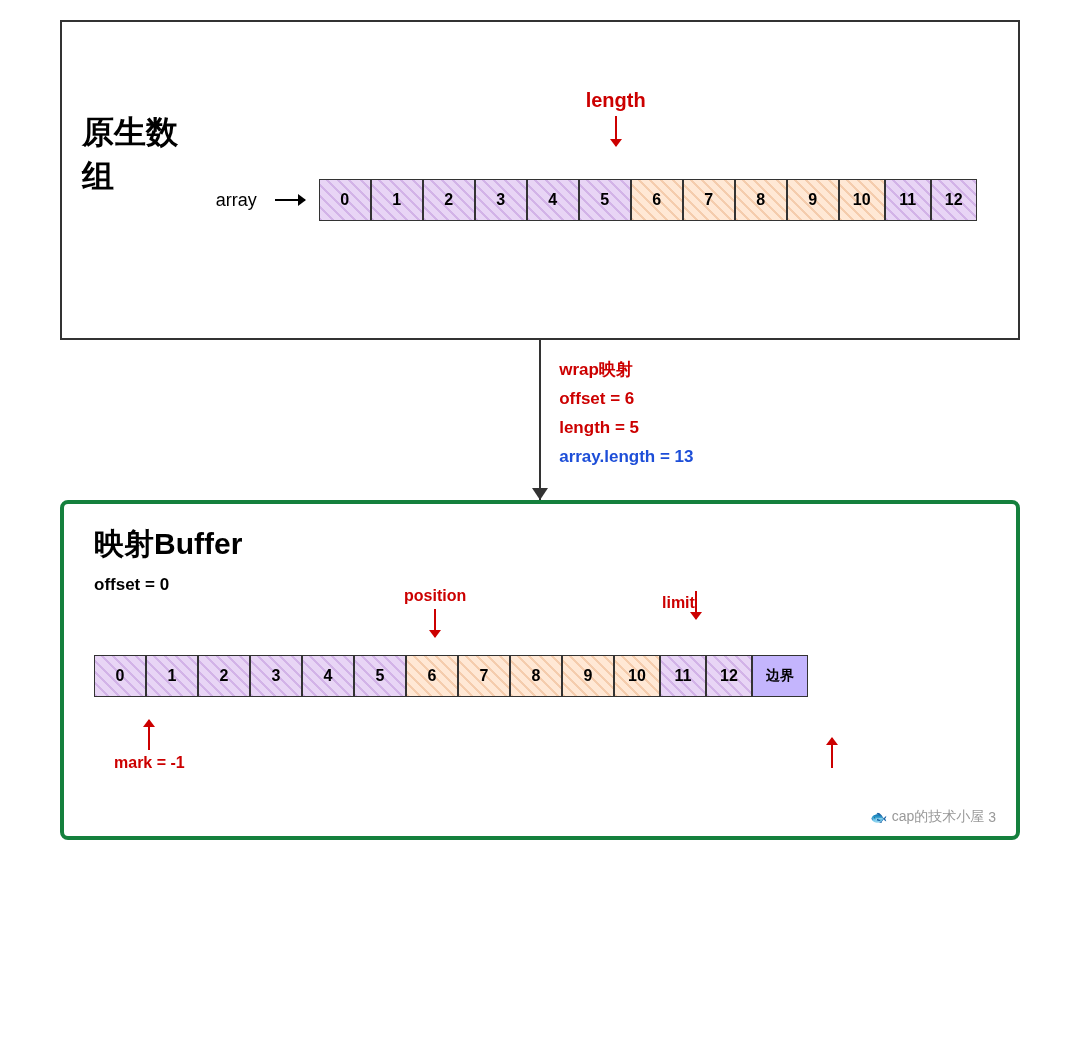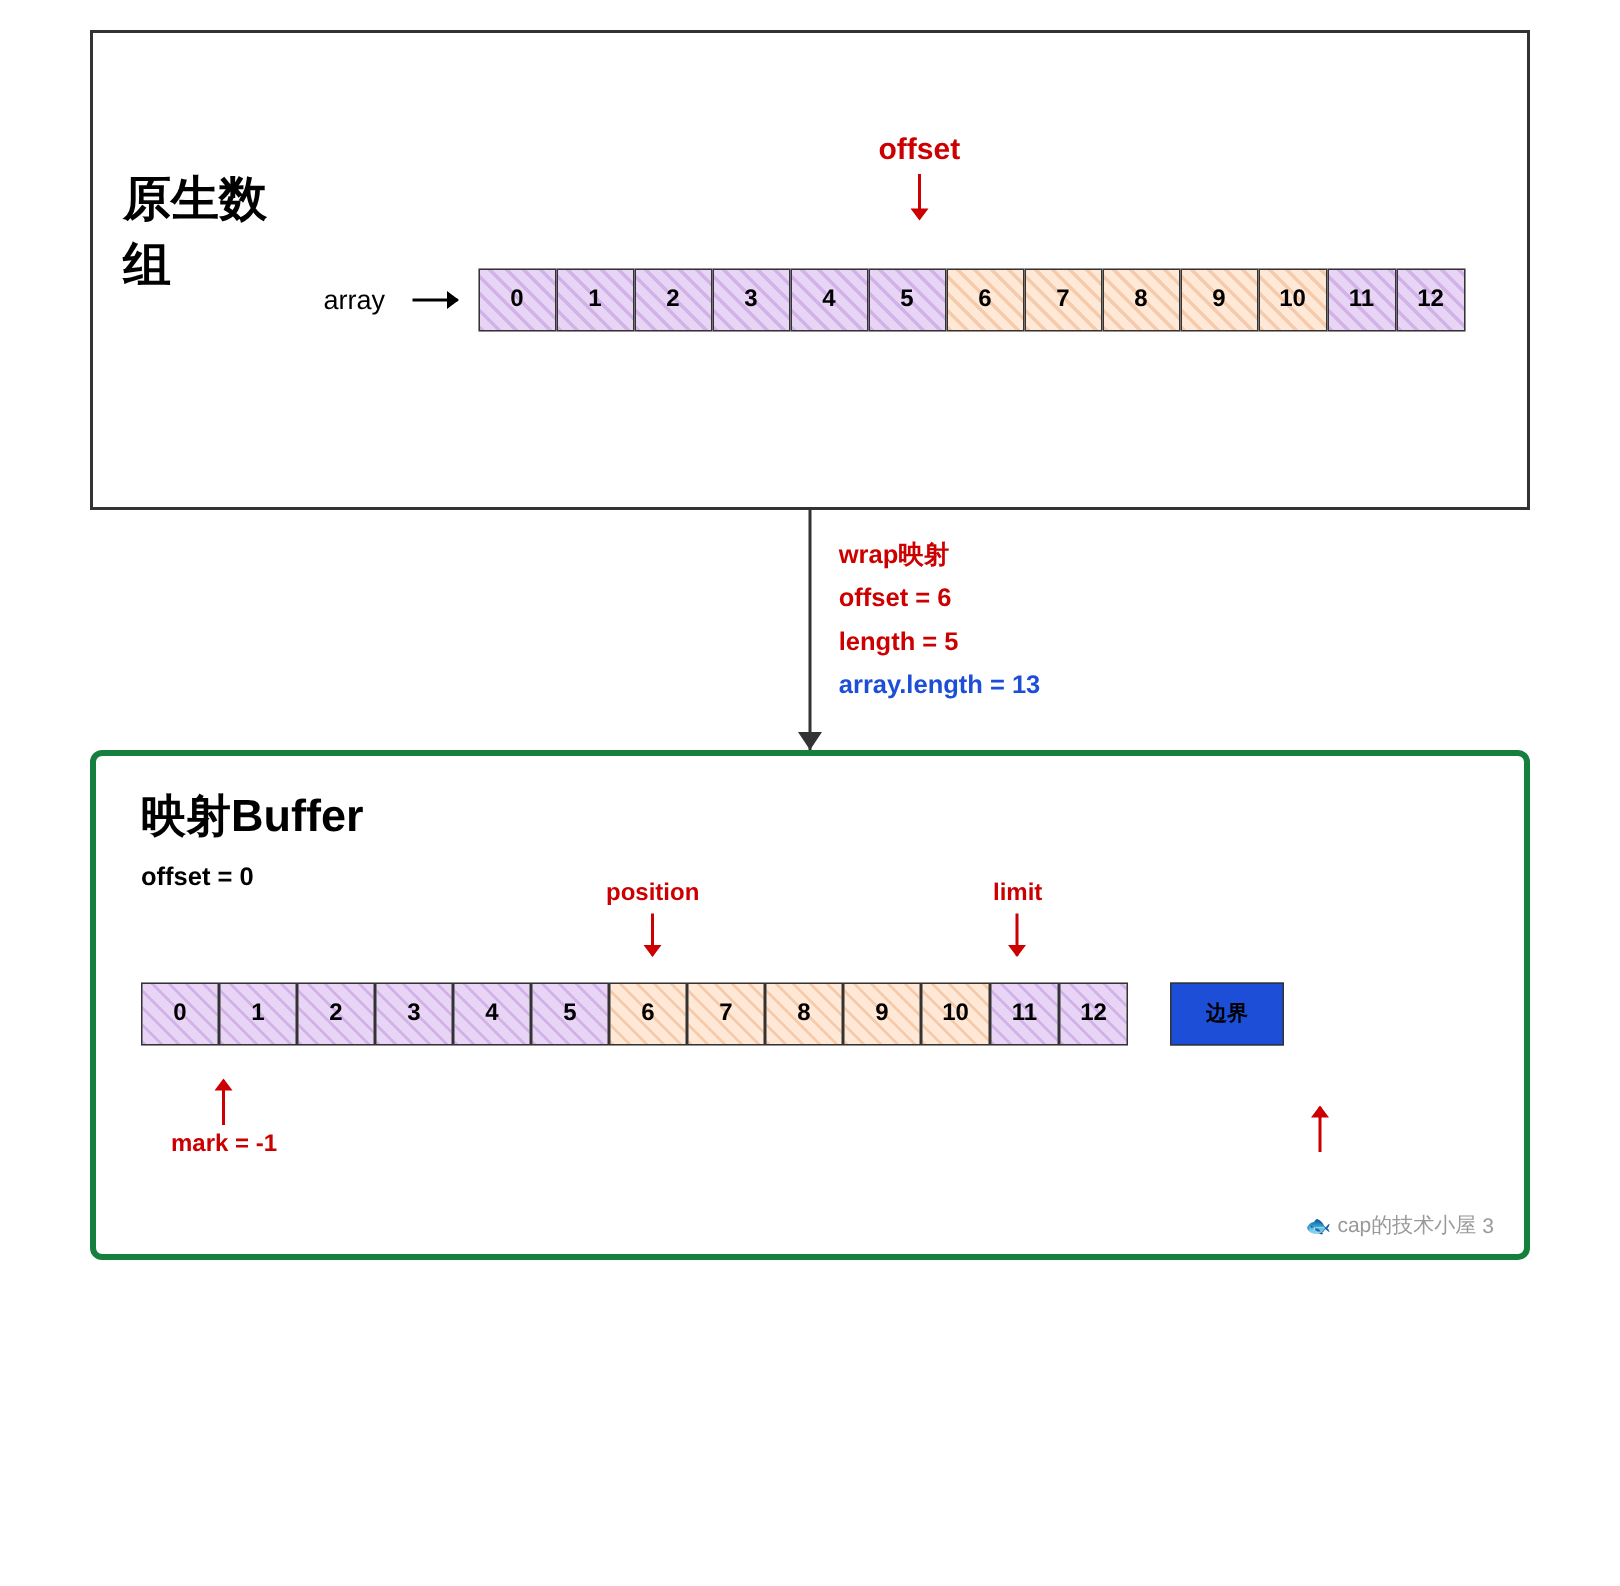--- a/index.html
+++ b/index.html
@@ -225,21 +225,21 @@
       flex-direction: column;
       align-items: center;
       color: #cc0000;
       font-size: 16px;
       font-weight: bold;
     }
 
     .limit-indicator {
       position: absolute;
       display: flex;
-      flex-direction: column;
+      flex-direction: row;
       align-items: center;
       color: #cc0000;
       font-size: 16px;
       font-weight: bold;
     }
 
     .arrow-up {
       width: 2px;
       height: 30px;
       background: #cc0000;
@@ -251,25 +251,24 @@
       position: absolute;
       top: -1px;
       left: -5px;
       border-bottom: 8px solid #cc0000;
       border-left: 6px solid transparent;
       border-right: 6px solid transparent;
     }
 
     
     .cell.boundary {
-      background: #1d4ed8;
+      background: #c4b5fd;
       background-image: none;
       font-size: 14px;
-      width: 76px;
-      margin-left: 28px;
+      width: 56px;
     }
 
     
     .watermark {
       position: absolute;
       bottom: 10px;
       right: 20px;
       font-size: 14px;
       color: #999;
       display: flex;
@@ -281,21 +280,21 @@
 <body>
 
 <div class="top-box">
   <div class="section-title">原生数组</div>
 
   <div style="position:relative; width:100%; display:flex; justify-content:center; margin-top:10px;">
     <div style="position:relative; display:inline-flex; flex-direction:column; align-items:flex-start;">
 
       <div style="position:relative; width:700px;">
         <div class="offset-label-top" style="position:absolute; left: 370px; top: -50px;">
-          <span>offset</span>
+          <span>length</span>
           <div class="arrow-down"></div>
         </div>
       </div>
 
       <div class="array-row">
         <span class="array-label">array</span>
         <div class="arrow-right"></div>
         <div class="cells-container">
 
         <div class="cell purple-hatch">0</div>

